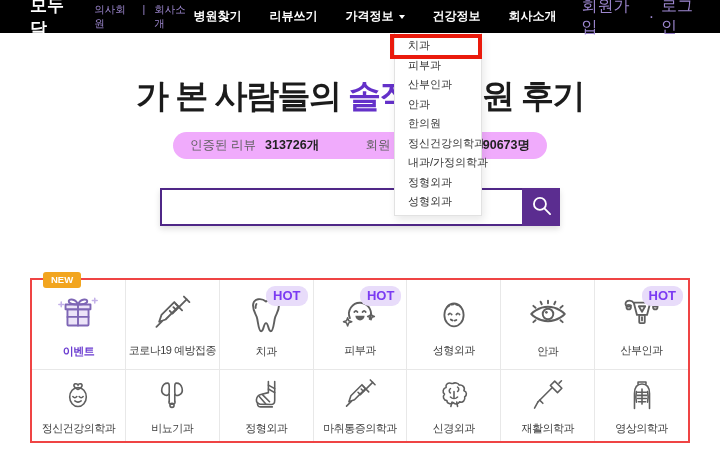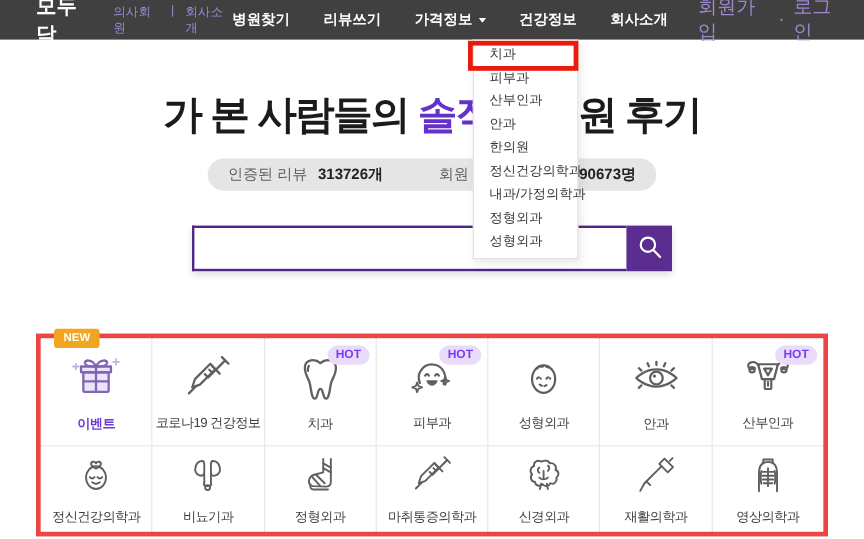--- a/index.html
+++ b/index.html
@@ -4,21 +4,21 @@
 <style>
   * { box-sizing: border-box; margin: 0; padding: 0; }
   html,body { width:720px; height:449px; }
   body {
     font-family: "Liberation Sans", sans-serif;
     background:#fff; position:relative; overflow:hidden;
   }
   
   .header {
     position:absolute; top:0; left:0; right:0; height:33px;
-    background:#404040; display:flex; align-items:center;
+    background:#000000; display:flex; align-items:center;
     padding:0 14px 0 30px; z-index:10;
   }
   .logo { color:#fff; font-size:17px; font-weight:bold; cursor:pointer; }
   .subnav { display:flex; align-items:flex-start; gap:9px; margin-left:16px; }
   .subnav span { color:#9d87cf; font-size:10.5px; }
   .mainnav { display:flex; align-items:center; gap:28px; margin-left:auto; margin-right:25px;text-align:right; }
   .mainnav .nav-item { color:#fff; font-size:12px; font-weight:bold; cursor:pointer; white-space:nowrap; }
   .caret {
     display:inline-block; width:0; height:0; margin-left:5px; vertical-align:middle;
     border-left:3.5px solid transparent; border-right:3.5px solid transparent;
@@ -39,21 +39,21 @@
     border:4px solid #ea1a0c; z-index:30; pointer-events:none;
   }
   
   .hero-title {
     position:absolute; top:74px; left:0; width:100%; text-align:center;
     font-size:33px; font-weight:800; letter-spacing:-1.5px; color:#1b1b1b; z-index:1;
   }
   .hero-title .accent { color:#6431c9; }
   .stats {
     position:absolute; top:132px; left:50%; transform:translateX(-50%);
-    width:374px; height:27px; background:#e5e5e5; border-radius:14px;
+    width:374px; height:27px; background:#f0abfc; border-radius:14px;
     display:flex; align-items:center; justify-content:space-between;
     padding:0 17px; z-index:1; font-size:12.5px;gap:11px;
   }
   .stat { display:flex; gap:9px; align-items:center; white-space:nowrap; }
   .stat-label { color:#5e5e5e; }
   .stat-value { color:#222; font-weight:bold; }
   .searchbar {
     position:absolute; top:188px; left:50%; transform:translateX(-50%);
     width:400px; height:38px; display:flex; z-index:1;
     box-shadow:0 3px 6px rgba(0,0,0,.13);
@@ -63,36 +63,36 @@
     font-size:14px; outline:none; font-family:"Liberation Sans",sans-serif;
   }
   .searchbar button {
     width:38px; background:#5b2d90; border:none; cursor:pointer;
     display:flex; align-items:center; justify-content:center;
   }
   
   .grid {
     position:absolute; top:278px; left:30px; width:660px;
     display:grid; grid-template-columns:repeat(7,1fr); grid-template-rows:89px 71px;
-    gap:1px; background:#e8e8e8; border:4px solid #ef4444; z-index:1;
+    gap:1px; background:#e8e8e8; border:2px solid #ef4444; z-index:1;
   }
   .cell {
     background:#fff; position:relative; cursor:pointer;
     display:flex; flex-direction:column; align-items:center; justify-content:center; gap:3px;
   }
   .cell .label { font-size:11px; color:#3d3d3d; white-space:nowrap; letter-spacing:-0.5px; }
   .cell.event .label { color:#6a3bd0; font-weight:bold; }
   .cell:nth-child(n+8) svg { width:38px; height:38px; }
   .badge-new {
     position:absolute; top:-8px; left:11px; background:#f2a51f; color:#fff;
     font-size:9.5px; font-weight:bold; padding:2px 8px 3px; border-radius:3px; z-index:5;
   }
   .badge-hot {
     position:absolute; top:6px; right:5px; background:#e8dcfa; color:#7b3bf2;
-    font-size:10px; font-weight:bold; padding:2px 7px 3px; border-radius:9px;
+    font-size:13px; font-weight:bold; padding:2px 7px 3px; border-radius:9px;
   }
 </style>
 </head>
 <body>
 
 <div class="header">
   <div class="logo">모두닥</div>
   <div class="subnav">
     <span>의사회원</span>
     <span>|</span>
@@ -168,21 +168,21 @@
   </div>
   <div class="cell">
     <span><svg viewBox="0 0 48 48" width="44" height="44" fill="none" stroke="#5f5f5f" stroke-width="2" stroke-linecap="round" stroke-linejoin="round">
           <path d="M37 5l6 6"></path>
           <path d="M40 8L25 23"></path>
           <path d="M28 13l7 7"></path>
           <path d="M31 16L17 30l-7 2.5L12.5 25 26.5 11z"></path>
           <path d="M13 32l-6 6"></path>
           <path d="M21.5 20.5l3 3M25.5 16.5l3 3"></path>
         </svg></span>
-    <span class="label">코로나19 건강정보</span>
+    <span class="label">코로나19 예방접종</span>
   </div>
   <div class="cell">
     <span class="badge-hot">HOT</span>
     <span><svg viewBox="0 0 48 48" width="46" height="46" fill="none" stroke="#5f5f5f" stroke-width="2" stroke-linecap="round" stroke-linejoin="round">
           <path d="M24 11c-4.5-4-13-3.5-13.5 3.5-.4 5 2.3 8.7 3.8 12.5C15.7 30.6 16 42 19 42s2.2-8.5 5-8.5S26 42 29 42s3.3-11.4 4.7-15c1.5-3.8 4.2-7.5 3.8-12.5C37 7.5 28.5 7 24 11z"></path>
           <path d="M14 13.5c-.8 1.2-1 2.8-.8 4.2"></path>
         </svg></span>
     <span class="label">치과</span>
   </div>
   <div class="cell">

